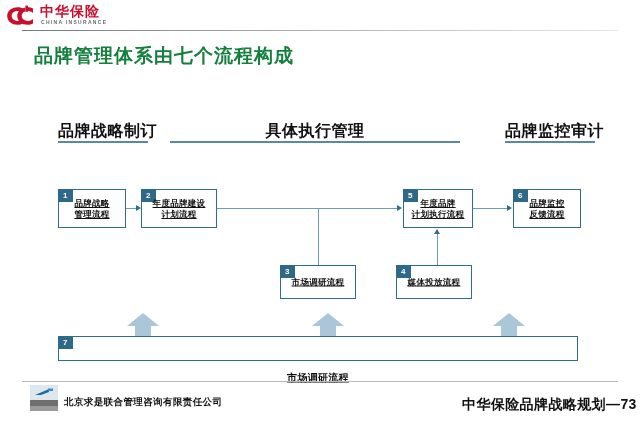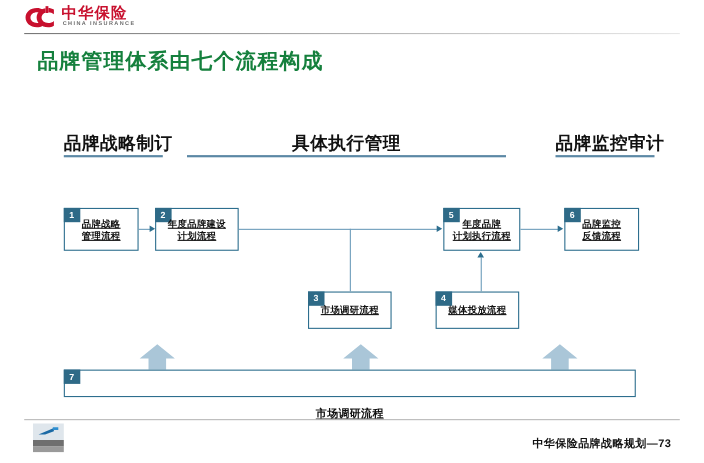--- a/index.html
+++ b/index.html
@@ -7,21 +7,21 @@
   body{
     width:640px;height:421px;
     background:#ffffff;
     font-family:"Liberation Sans","DejaVu Sans",sans-serif;
     overflow:hidden;
     position:relative;
   }
   .slide{position:absolute;left:0;top:0;width:640px;height:421px;}
 
   
-  .hdr-logo{position:absolute;left:20px;top:3px;width:120px;height:26px;}
+  .hdr-logo{position:absolute;left:4px;top:3px;width:120px;height:26px;}
   .logo-mark{position:absolute;left:0;top:2px;width:32px;height:22px;}
   .logo-cn{position:absolute;left:36px;top:1px;font-size:14px;font-weight:bold;
            color:#c8102e;letter-spacing:1px;line-height:15px;white-space:nowrap;}
   .logo-en{position:absolute;left:37px;top:16px;font-size:5px;font-weight:bold;
            color:#6b6b6b;letter-spacing:1.3px;line-height:6px;white-space:nowrap;}
   .hdr-rule{position:absolute;left:22px;top:30px;width:596px;height:1px;
             background:linear-gradient(to right,#777,#bdbdbd 60%,#e8e8e8);}
 
   
   .title{position:absolute;left:34px;top:43px;font-size:19px;font-weight:bold;
@@ -71,21 +71,21 @@
   #bigarw-1{left:126px;top:312px;}
   #bigarw-2{left:311px;top:312px;}
   #bigarw-3{left:492px;top:312px;}
 
   
   .ftr-rule{position:absolute;left:22px;top:381px;width:596px;height:1px;
             background:#b9b9b9;}
   .ftr-logo{position:absolute;left:29px;top:384px;width:30px;height:28px;}
   .ftr-left{position:absolute;left:64px;top:396px;font-size:9.5px;font-weight:bold;
             color:#111;white-space:nowrap;letter-spacing:.4px;}
-  .ftr-right{position:absolute;left:484px;top:396px;font-size:10px;font-weight:bold;
+  .ftr-right{position:absolute;left:462px;top:396px;font-size:14px;font-weight:bold;
              color:#111;white-space:nowrap;letter-spacing:.4px;}
 </style>
 </head>
 <body>
 
 <div class="slide">
 
   <div class="hdr-logo">
     <svg class="logo-mark" viewBox="0 0 32 22">
       <path d="M13.5 2.2 C7.5 2.2 3.2 6.0 3.2 11.0 C3.2 16.0 7.5 19.8 13.5 19.8
@@ -197,15 +197,16 @@
   </div>
 
   <div class="ftr-rule"></div>
   <svg class="ftr-logo" viewBox="0 0 30 28">
     <rect x="1" y="1" width="28" height="15" fill="#dfe6ec"></rect>
     <path d="M6 11 L20 5 L20 8 L12 11 Z" fill="#1b6aa5"></path>
     <path d="M19 4.5 L24 4.5 L24 7 L19 7 Z" fill="#2f8fd0"></path>
     <rect x="1" y="16" width="28" height="6" fill="#6f6f6f"></rect>
     <rect x="1" y="22" width="28" height="5" fill="#9a9a9a"></rect>
   </svg>
+  <div class="ftr-left">北京求是联合管理咨询有限责任公司</div>
   <div class="ftr-right">中华保险品牌战略规划—73</div>
 
 </div>
 
 </body></html>

